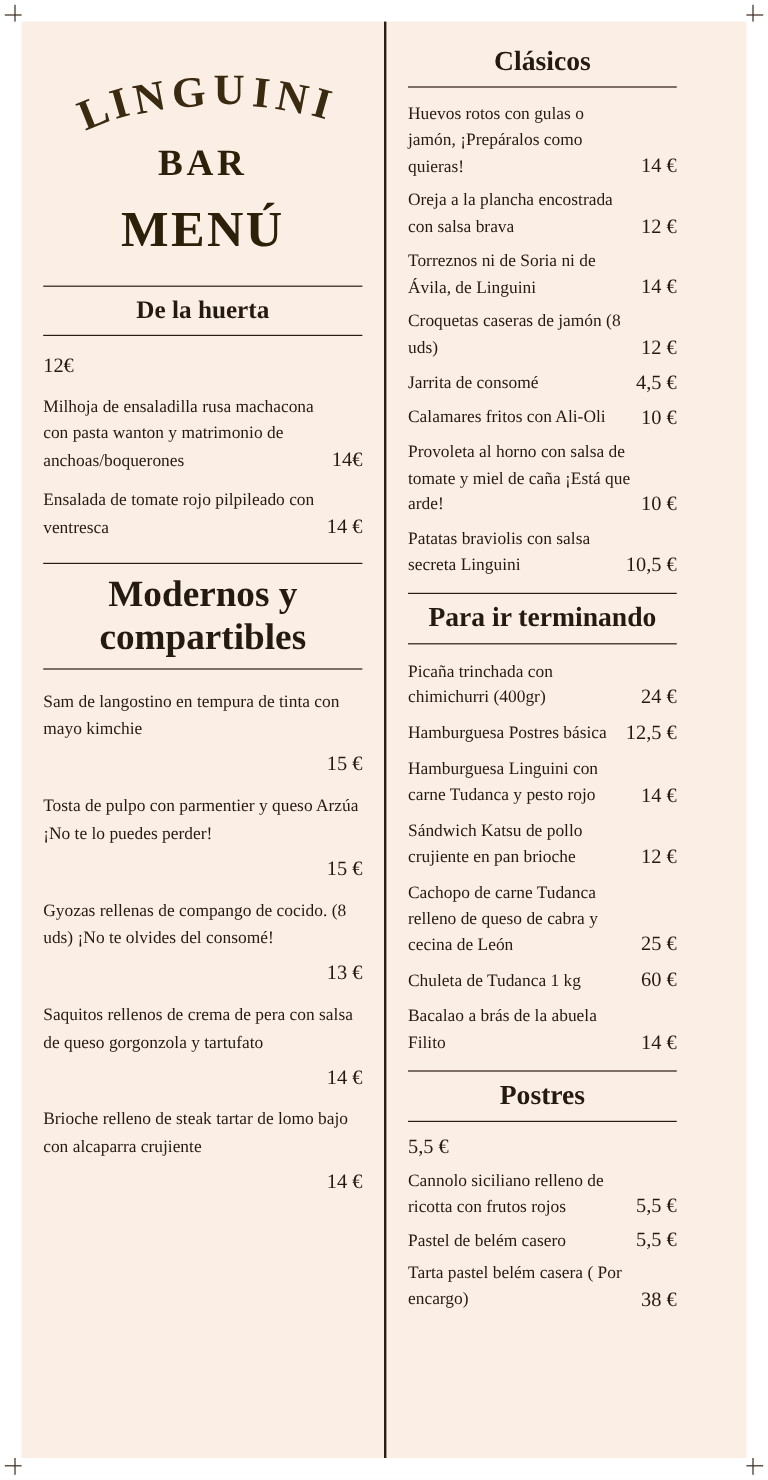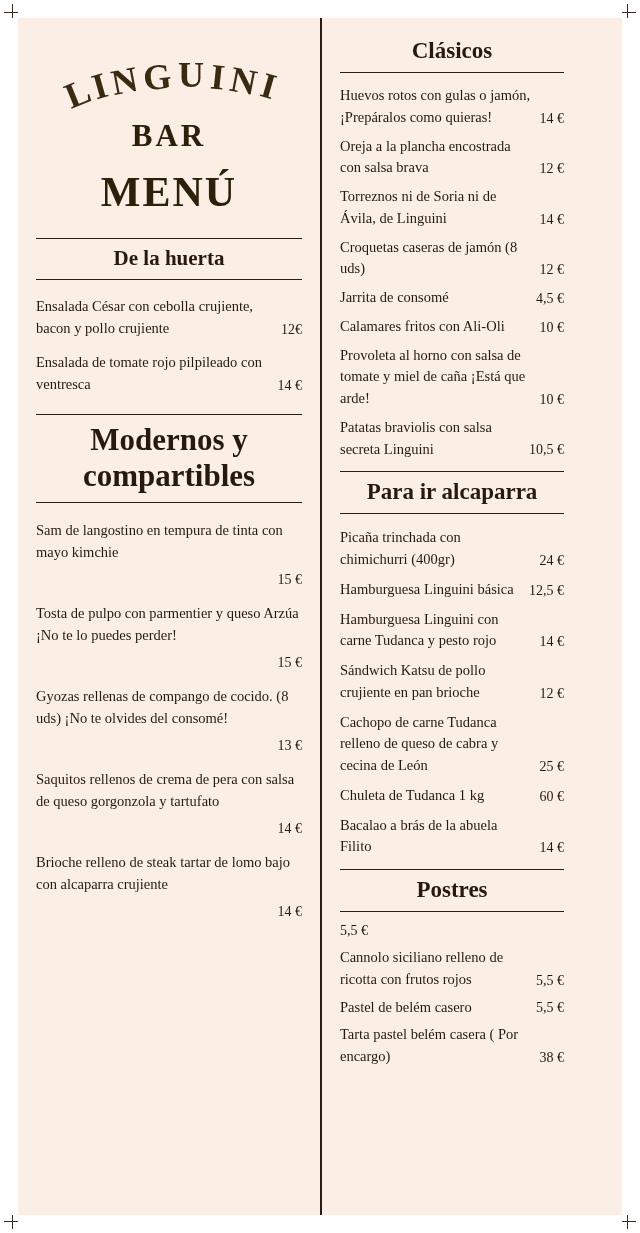--- a/index.html
+++ b/index.html
@@ -121,21 +121,21 @@
     justify-content: space-between;
     gap: 8px;
   }
   .it-name {
     font-size: 14.5px;
     line-height: 1.55;
     color: #241a10;
     flex: 1 1 auto;
   }
   .it-price {
-    font-size: 14px;
+    font-size: 17px;
     color: #241a10;
     white-space: nowrap;
     flex: 0 0 auto;
     padding-bottom: 2px;
   }
 
   .list-huerta li { padding: 9px 0 2px; }
   .list-huerta { padding-top: 4px; }
   .list-modernos li { padding: 10px 0 2px; flex-direction: column; }
   .list-modernos { padding-top: 4px; }
@@ -180,22 +180,25 @@
         <span class="ch" style="transform:rotate(16deg) translateY(2px);">I</span>
       </div>
       <div class="brand-bar">BAR</div>
       <div class="brand-menu">MENÚ</div>
     </div>
 
     <div class="section">
       <div class="sec-head h-huerta">De la huerta</div>
       <ul class="items list-huerta">
         <li>
-          <span class="it-name">Ensalada César con cebolla crujiente, bacon y pollo crujiente</span>
           <span class="it-price">12€</span>
+        </li>
+        <li>
+          <span class="it-name">Milhoja de ensaladilla rusa machacona con pasta wanton y matrimonio de anchoas/boquerones</span>
+          <span class="it-price">14€</span>
         </li>
         <li>
           <span class="it-name">Ensalada de tomate rojo pilpileado con ventresca</span>
           <span class="it-price">14 €</span>
         </li>
       </ul>
     </div>
 
     <div class="section">
       <div class="sec-head h-modernos">Modernos y compartibles</div>
@@ -259,28 +262,28 @@
           <span class="it-price">10 €</span>
         </li>
         <li>
           <span class="it-name">Patatas braviolis con salsa secreta Linguini</span>
           <span class="it-price">10,5 €</span>
         </li>
       </ul>
     </div>
 
     <div class="section">
-      <div class="sec-head h-terminando">Para ir alcaparra</div>
+      <div class="sec-head h-terminando">Para ir terminando</div>
       <ul class="items list-terminando">
         <li>
           <span class="it-name">Picaña trinchada con chimichurri (400gr)</span>
           <span class="it-price">24 €</span>
         </li>
         <li>
-          <span class="it-name">Hamburguesa Linguini básica</span>
+          <span class="it-name">Hamburguesa Postres básica</span>
           <span class="it-price">12,5 €</span>
         </li>
         <li>
           <span class="it-name">Hamburguesa Linguini con carne Tudanca y pesto rojo</span>
           <span class="it-price">14 €</span>
         </li>
         <li>
           <span class="it-name">Sándwich Katsu de pollo crujiente en pan brioche</span>
           <span class="it-price">12 €</span>
         </li>

